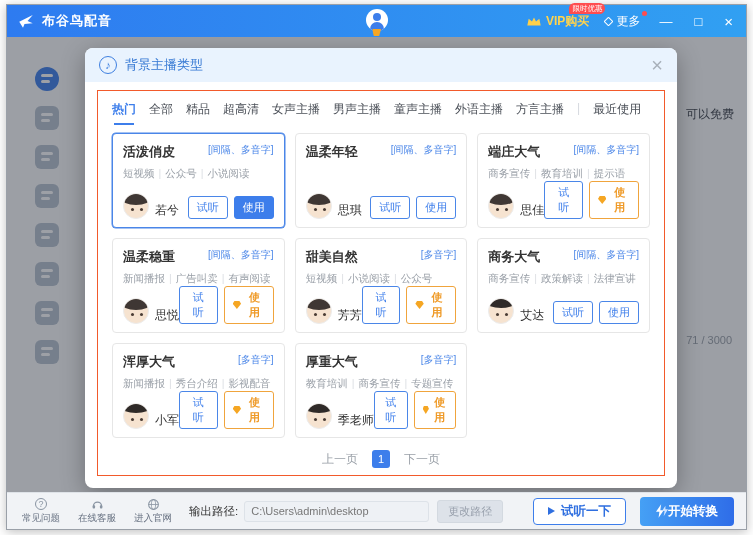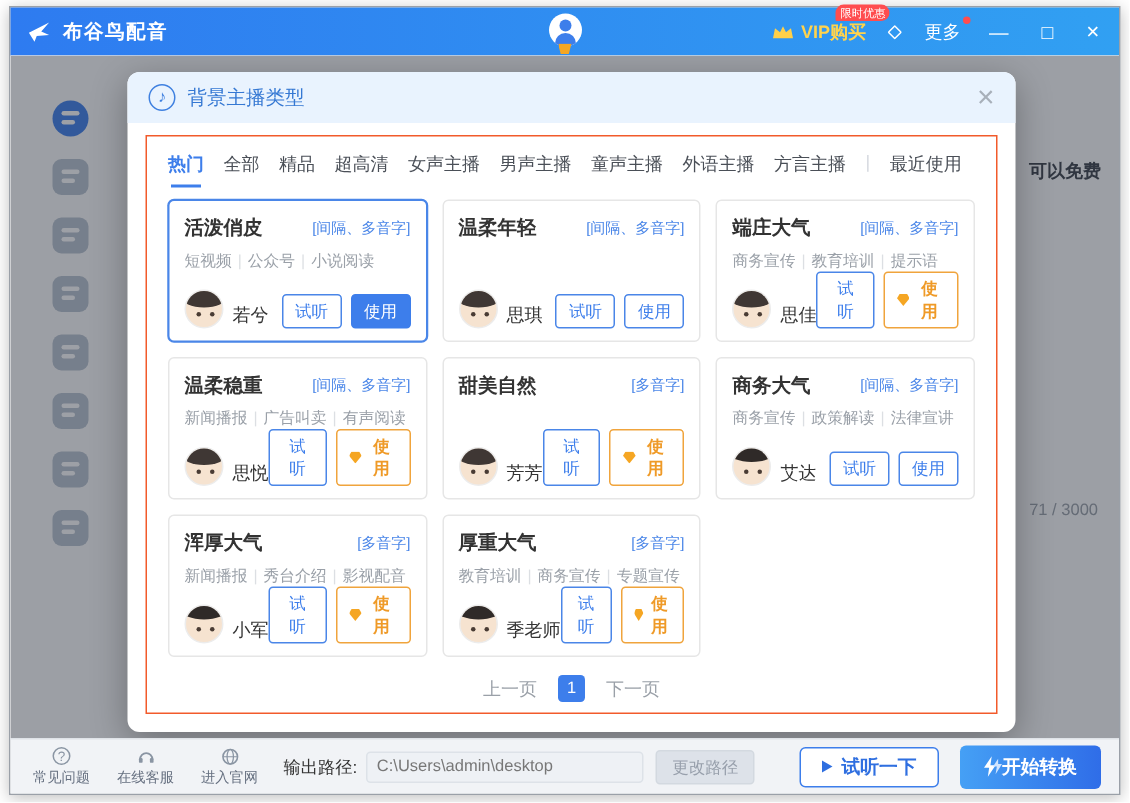--- a/index.html
+++ b/index.html
@@ -17,34 +17,34 @@
   .user-avatar { display:block; width:22px; height:22px; background:#fff; border-radius:50%; position:relative; overflow:hidden; }
   .user-avatar::before { content:''; position:absolute; top:4px; left:7px; width:8px; height:8px; border-radius:50%; background:#3d7eeb; }
   .user-avatar::after  { content:''; position:absolute; top:13px; left:4px; width:14px; height:9px; border-radius:7px 7px 0 0; background:#3d7eeb; }
   .ua-badge { position:absolute; left:50%; transform:translateX(-50%); top:20px; width:9px; height:7px;
               background:#f5a623; clip-path:polygon(0 0,100% 0,80% 100%,20% 100%); }
   .tb-right { margin-left:auto; display:flex; align-items:center; gap:16px; }
   .vip { position:relative; display:flex; align-items:center; gap:4px; color:#ffd34d; font-size:12px; font-weight:bold; cursor:pointer; }
   .crown { width:16px; height:11px; display:inline-flex; }
   .vip-badge { position:absolute; top:-10px; right:-16px; background:#ff4d4f; color:#fff; font-size:7.5px; font-weight:normal;
                padding:1px 3px; border-radius:6px 6px 6px 1px; white-space:nowrap; line-height:1.2; }
-  .more { position:relative; display:flex; align-items:center; gap:16px; font-size:12px; cursor:pointer; }
+  .more { position:relative; display:flex; align-items:center; gap:4px; font-size:12px; cursor:pointer; }
   .more-icon { width:7px; height:7px; border:1.5px solid #fff; transform:rotate(45deg); border-radius:1px; }
   .reddot { position:absolute; top:-2px; right:-7px; width:5px; height:5px; border-radius:50%; background:#ff4d4f; }
   .winbtn { font-size:13px; color:#fff; cursor:pointer; padding:0 3px; }
   .winbtn.close { font-size:15px; }
 
   
   .content { position:absolute; top:32px; bottom:37px; left:0; right:0; background:#fdfdfd; overflow:hidden; }
   .sidebar { position:absolute; left:28px; top:30px; display:flex; flex-direction:column; gap:15px; align-items:center; z-index:1; }
   .side-ic { width:24px; height:24px; border-radius:6px; background:#b9c3cf; position:relative; cursor:pointer; }
   .side-ic::before { content:''; position:absolute; left:6px; top:7px; right:6px; height:3px; border-radius:2px; background:#fff; }
   .side-ic::after  { content:''; position:absolute; left:6px; top:13px; right:9px; height:3px; border-radius:2px; background:#fff; }
   .side-ic.first { border-radius:50%; background:var(--accent,#3d7eeb); }
-  .bg-text-right { position:absolute; right:12px; top:69px; font-size:12px; color:#3a3f47; z-index:1;font-weight:bold; }
+  .bg-text-right { position:absolute; right:12px; top:69px; font-size:12px; color:#3a3f47; z-index:1; }
   .bg-counter { position:absolute; right:14px; top:297px; font-size:11px; color:#9aa0a8; z-index:1; }
   .overlay { position:absolute; inset:0; background:rgba(38,44,58,.45); z-index:5; }
 
   
   .modal { position:absolute; left:78px; top:11px; width:592px; height:440px; background:#fff; border-radius:8px;
            box-shadow:0 6px 24px rgba(0,0,0,.3); z-index:10; }
   .modal-header { height:34px; background:#e9f3fe; border-radius:8px 8px 0 0; display:flex; align-items:center; padding:0 14px; }
   .mh-icon { width:18px; height:18px; border:1px solid #3f80e0; border-radius:50%; color:#3f80e0; font-size:11px;
              display:inline-flex; align-items:center; justify-content:center; }
   .mh-title { margin-left:8px; font-size:13px; color:#3578d3; }
@@ -53,21 +53,21 @@
 
   .tabs { display:flex; align-items:flex-start; gap:13px; font-size:12px; color:#4a4f57; margin-bottom:8px; }
   .tab { position:relative; padding-bottom:7px; cursor:pointer; white-space:nowrap; }
   .tab.active { color:var(--accent,#3d7eeb); font-weight:bold; }
   .tab.active::after { content:''; position:absolute; left:2px; right:2px; bottom:0; height:2px; background:var(--accent,#3d7eeb); }
   .tab-sep { color:#d5d9df; padding-bottom:7px; }
 
   .grid { display:grid; grid-template-columns:repeat(3,1fr); gap:10px; }
   .card { border:1px solid #e6e6e6; border-radius:4px; height:95px; padding:9px 10px 8px; display:flex; flex-direction:column; background:#fff; cursor:pointer; }
   .card.selected { border-color:#4a86e8; box-shadow:0 0 0 .5px #4a86e8; }
-  .card-top { display:flex; align-items:center; }
+  .card-top { display:flex; align-items:flex-start; }
   .card-title { font-size:13px; font-weight:bold; color:#333; }
   .card-feature { margin-left:auto; font-size:10px; color:#4a86e8; white-space:nowrap; }
   .card-tags { margin-top:6px; font-size:10.5px; color:#9aa0a8; white-space:nowrap; overflow:hidden; }
   .tag-sep { color:#dcdfe3; margin:0 4px; }
   .card-bottom { margin-top:auto; display:flex; align-items:flex-end; }
   .avatar { width:26px; height:26px; border-radius:50%; background:#f6e3d0; position:relative; overflow:hidden; flex:none; border:1px solid #ececec; }
   .avatar::before { content:''; position:absolute; top:-3px; left:-3px; right:-3px; height:14px; background:#3f3734; border-radius:50%; }
   .avatar.male::before { height:12px; background:#2f2a28; }
   .avatar::after { content:''; position:absolute; top:14px; left:7px; width:3px; height:3px; background:#4a3c34; border-radius:50%; box-shadow:9px 0 0 #4a3c34; }
   .card-name { font-size:12px; color:#333; margin-left:6px; white-space:nowrap; }
@@ -245,20 +245,21 @@
         <span class="gem"></span>
         <span class="use-text">使用</span>
       </button>
     </div>
   </div>
               <div class="card">
     <div class="card-top">
       <span class="card-title">甜美自然</span>
       <span class="card-feature">[多音字]</span>
     </div>
+    <div class="card-tags"><span>短视频</span><span class="tag-sep">|</span><span>小说阅读</span><span class="tag-sep">|</span><span>公众号</span></div>
     <div class="card-bottom">
       <span class="avatar female"></span>
       <span class="card-name">芳芳</span>
       <span class="spacer"></span>
       <button class="btn btn-listen">试听</button>
       <button class="btn btn-use vip">
         <span class="gem"></span>
         <span class="use-text">使用</span>
       </button>
     </div>

